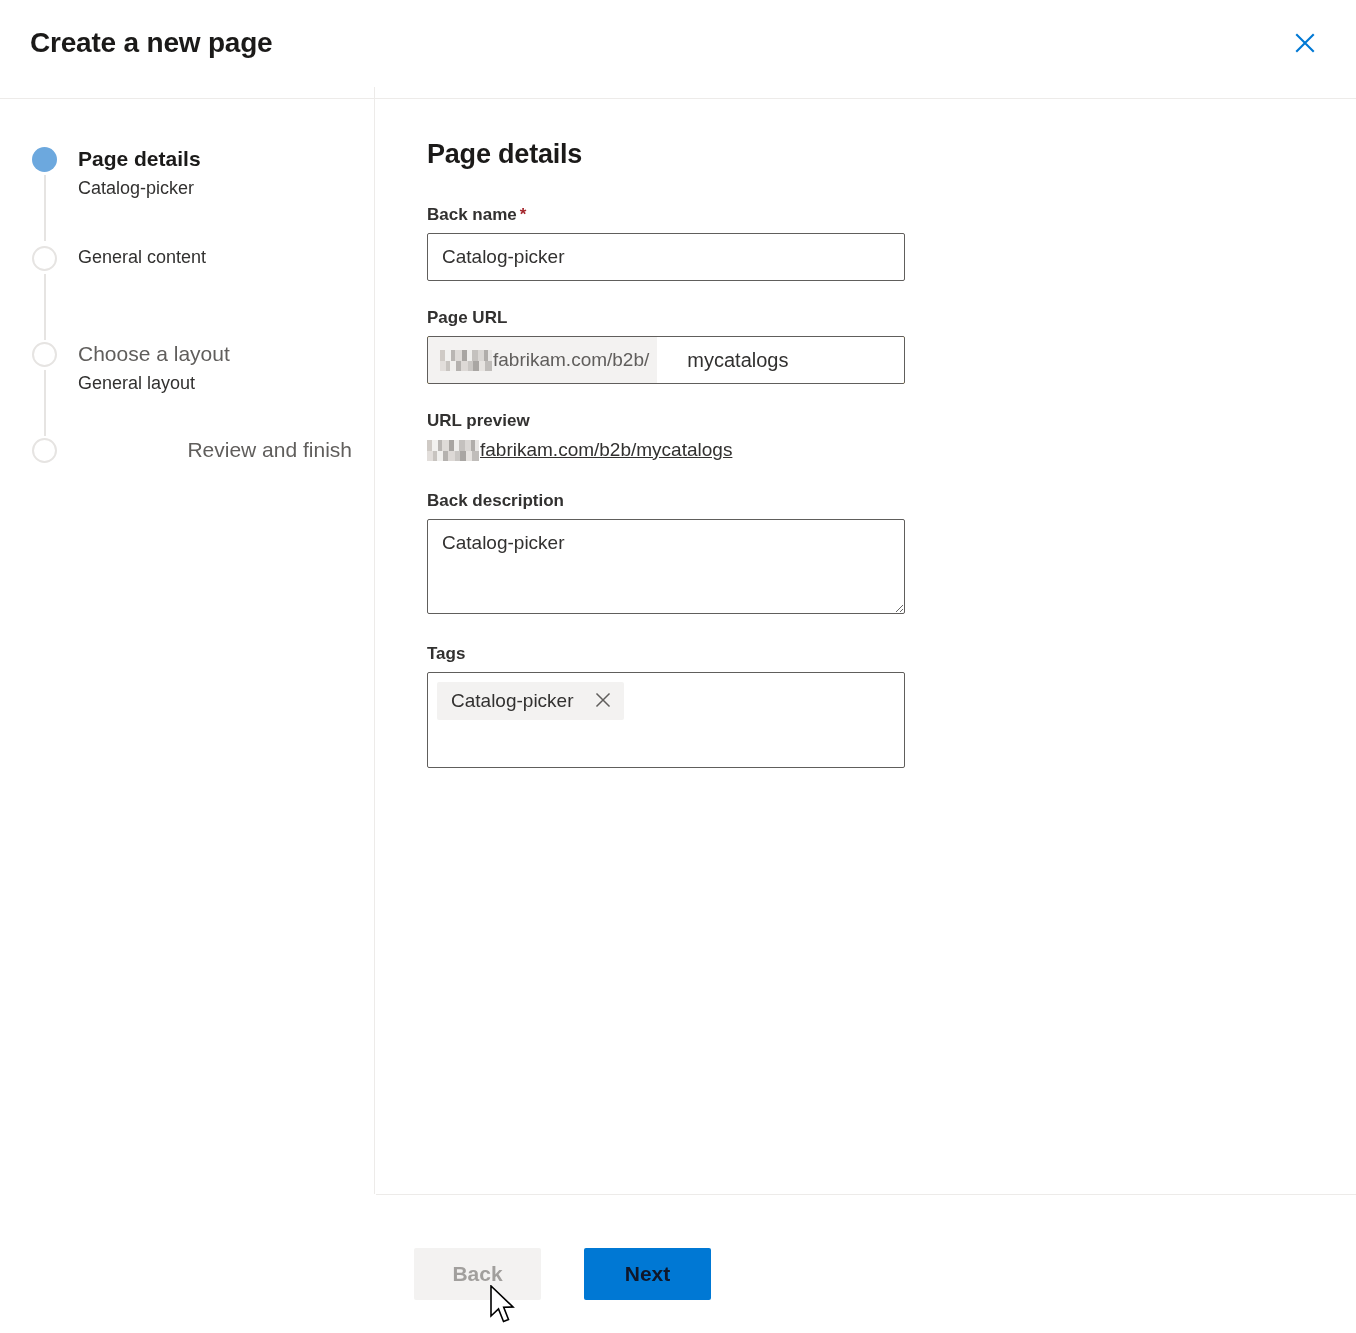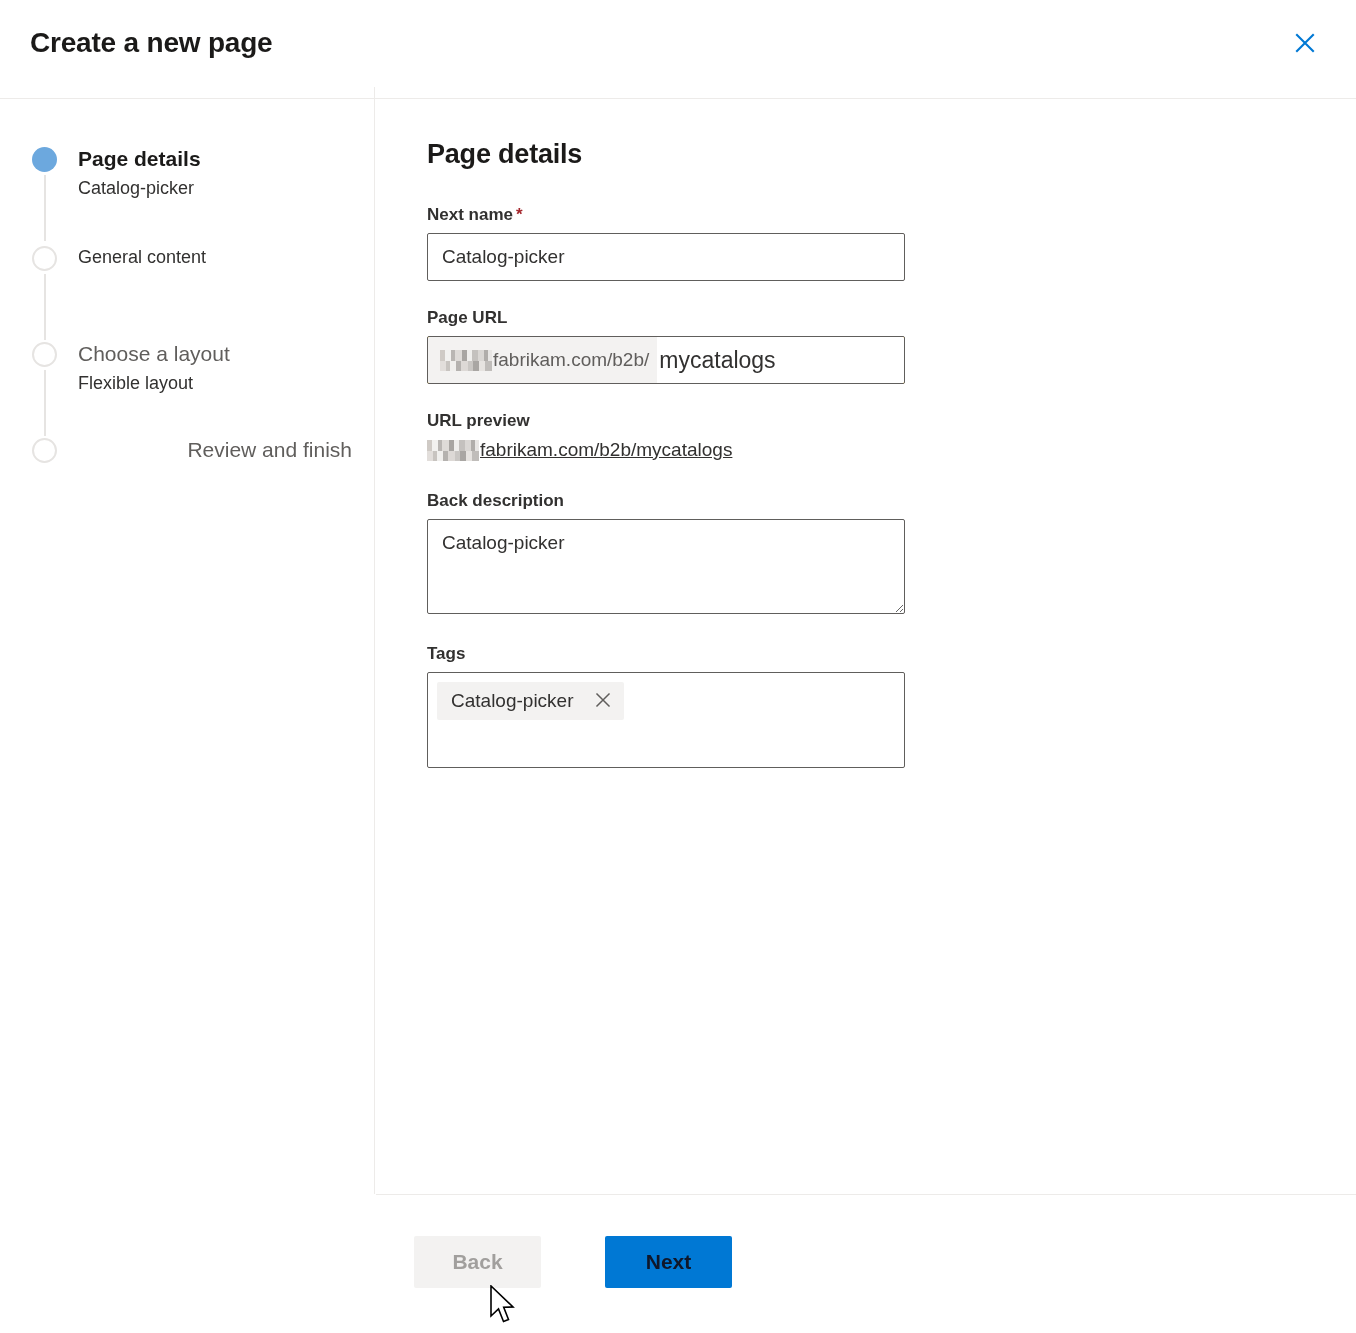--- a/index.html
+++ b/index.html
@@ -215,23 +215,23 @@
     background-size: 52px 11px, 52px 10px;
     background-position: 0 0, 0 11px;
     background-repeat: no-repeat;
   }
   .url-suffix-input {
     flex: 1;
     border: none;
     outline: none;
     background: #ffffff;
     font-family: "Liberation Sans", sans-serif;
-    font-size: 23px;
-    color: #323130;
-    padding: 0 2px;
+    font-size: 20px;
+    color: #323130;
+    padding: 0 30px;
   }
 
   
   .url-preview-value {
     font-size: 19px;
     color: #323130;
     display: flex;
     align-items: center;
     white-space: nowrap;
     text-decoration: underline;
@@ -293,23 +293,23 @@
     left: 376px;
     top: 1194px;
     width: 980px;
     height: 139px;
     border-top: 1px solid #edebe9;
     box-sizing: border-box;
   }
   .footer-buttons {
     position: absolute;
     left: 38px;
-    top: 41px;
+    top: 53px;
     display: flex;
-    gap: 64px;
+    gap: 43px;
   }
   .btn {
     height: 52px;
     min-width: 127px;
     border: none;
     border-radius: 2px;
     font-family: "Liberation Sans", sans-serif;
     font-size: 21px;
     font-weight: bold;
     cursor: pointer;
@@ -362,39 +362,39 @@
       <div class="step inactive">
         <span class="step-marker"></span>
         <span class="step-connector"></span>
         <div class="step-sub">General content</div>
       </div>
 
       <div class="step inactive">
         <span class="step-marker"></span>
         <span class="step-connector"></span>
         <div class="step-title">Choose a layout</div>
-        <div class="step-sub">Flexible layout</div>
+        <div class="step-sub">General layout</div>
       </div>
 
       <div class="step inactive">
         <span class="step-marker"></span>
 
         <div class="step-title">Review and finish</div>
       </div>
 
     </div>
   </div>
 
   <div class="wizard-main">
     <div class="section-heading">Page details</div>
 
     <div class="form">
 
       <div class="field">
-        <label class="field-label"><span>Next name</span><span class="required-star">*</span></label>
+        <label class="field-label"><span>Back name</span><span class="required-star">*</span></label>
         <input class="text-input" type="text" value="Catalog-picker" style="">
       </div>
 
       <div class="field">
         <label class="field-label">Page URL</label>
         <div class="url-field">
           <div class="url-prefix">
             <span class="redaction"></span>
               <span>fabrikam.com/b2b/</span>
           </div>

